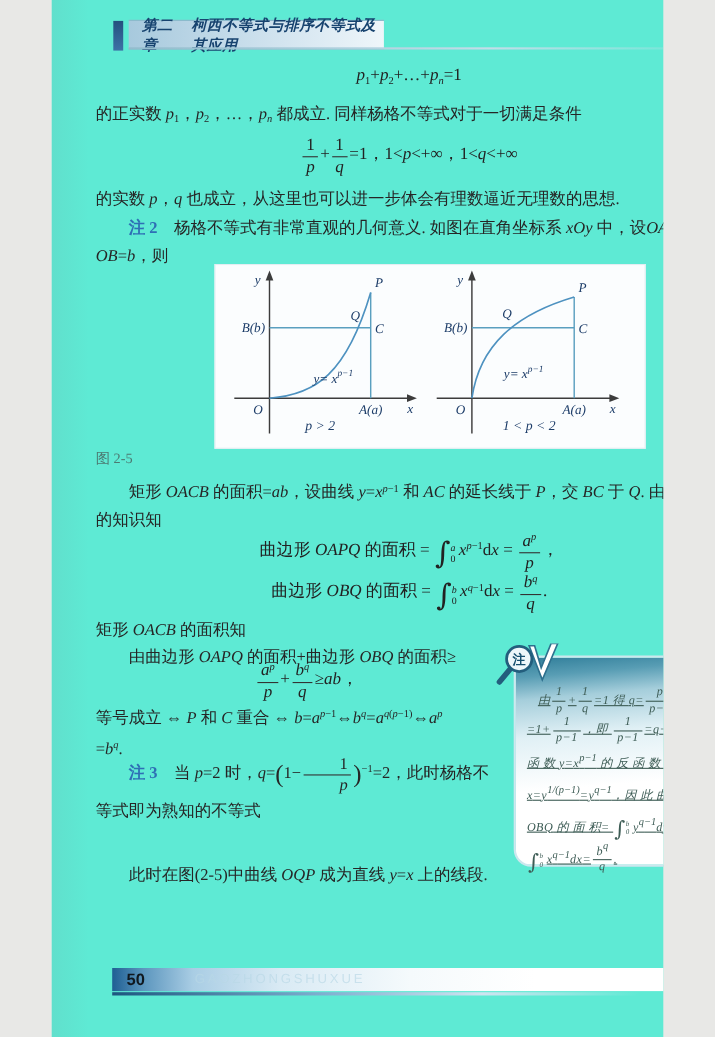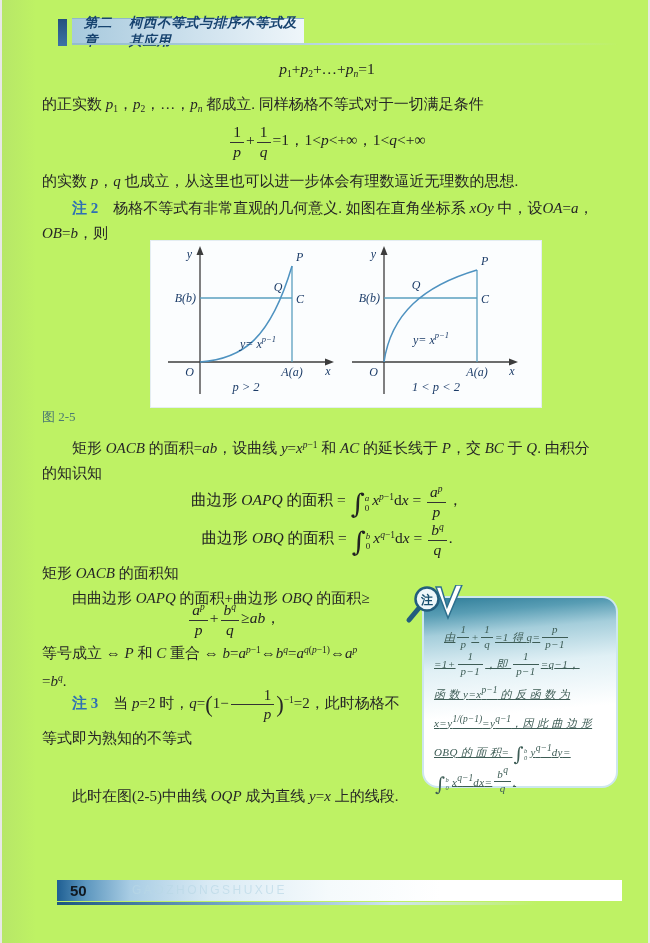--- a/index.html
+++ b/index.html
@@ -1,17 +1,17 @@
 <!DOCTYPE html>
 <html><head>
 <meta charset="utf-8">
 <style>
   html,body{margin:0;padding:0;background:#e8e8e6;}
-  .page{position:relative;width:604px;height:943px;margin:0 auto;background:#bef264;overflow:hidden;
-        font-family:"Liberation Serif","DejaVu Serif",serif;color:#262626;padding-left:42px;}
+  .page{position:relative;width:556px;height:943px;margin:0 auto;background:#5eead4;overflow:hidden;
+        font-family:"Liberation Serif","DejaVu Serif",serif;color:#262626;}
   .page::before{content:"";position:absolute;left:0;top:0;width:34px;height:100%;
         background:linear-gradient(90deg,rgba(120,130,135,0.10),rgba(255,255,255,0));pointer-events:none;}
 
   
   .chapbar{position:absolute;left:56px;top:19px;width:9px;height:27px;
         background:linear-gradient(180deg,#24507e,#3d72a6);}
   .chapbox{position:absolute;left:70px;top:18px;width:232px;height:25px;display:flex;align-items:center;
         background:linear-gradient(90deg,#a7c9dd 0%,#cfe2ee 55%,#eff6fa 100%);
         border-top:1px solid #8fb6cb;border-bottom:1px solid #8fb6cb;}
   .chapnum,.chaptitle{font:italic bold 13.5px "Liberation Serif",serif;color:#17436f;letter-spacing:0.5px;}

